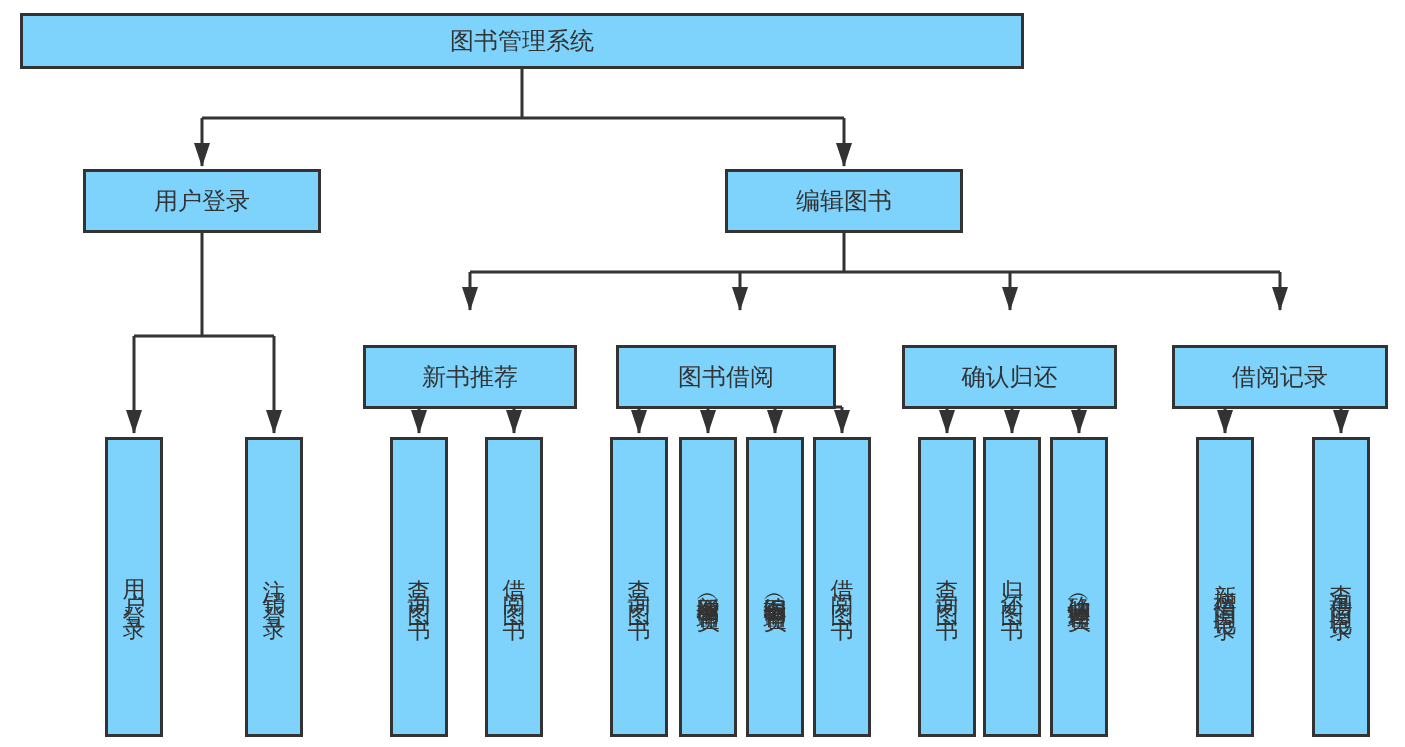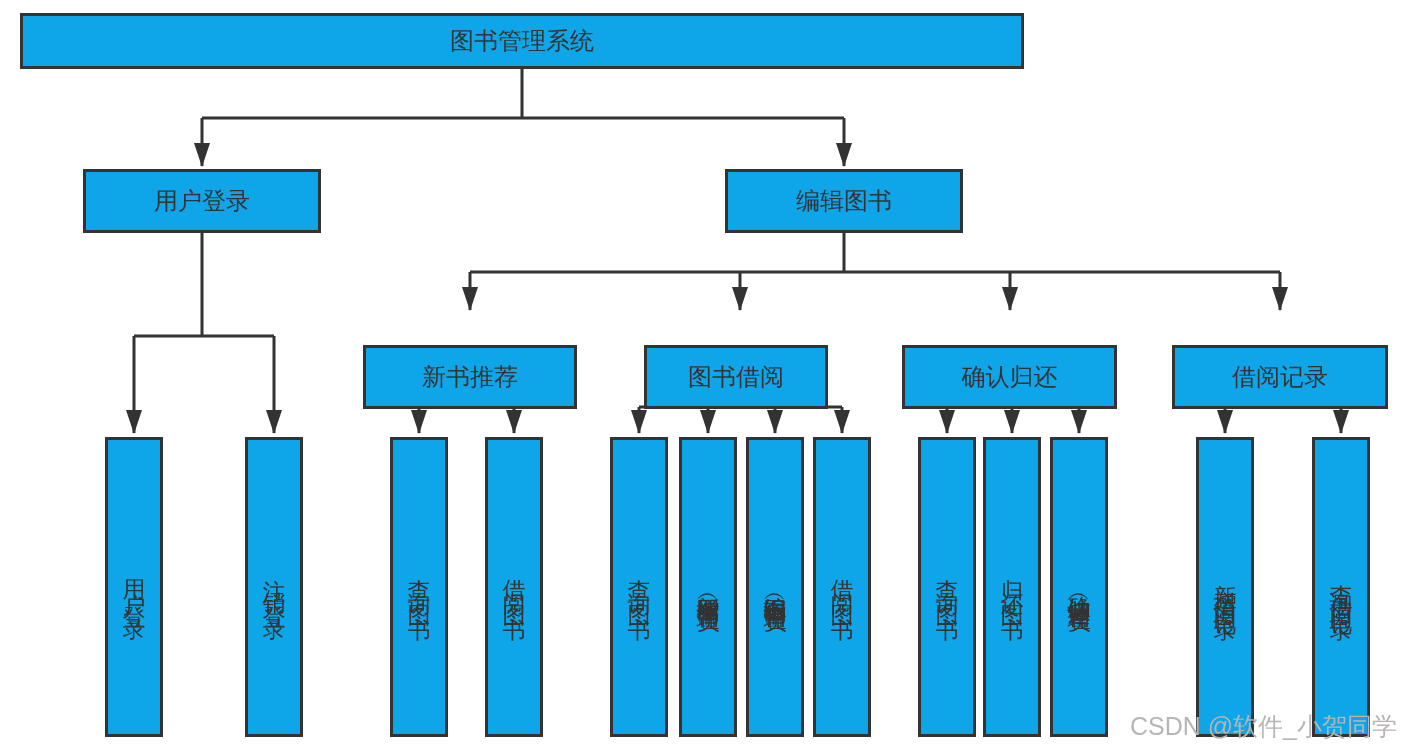--- a/index.html
+++ b/index.html
@@ -9,21 +9,21 @@
     background:var(--bg,#ffffff);
     font-family:"Liberation Sans",sans-serif;
     overflow:hidden;
   }
   .wires{position:absolute;left:0;top:0;z-index:1;}
   .wire{stroke:var(--line,#333333);stroke-width:3;fill:none;}
   .box{
     position:absolute;
     box-sizing:border-box;
     border:3px solid var(--line,#333333);
-    background:#0ea5e9;
+    background:#7dd3fc;
     display:flex;align-items:center;justify-content:center;
     color:var(--text,#333333);
     z-index:2;
   }
   .hlabel{font-size:24px;line-height:1;white-space:nowrap;}
   .root{left:20px;top:13px;width:1004px;height:56px;}
   .lvl2{top:169px;width:238px;height:64px;}
   .lvl3{top:313px;height:64px;margin-top:32px;}
   .leaf{top:437px;width:58px;height:300px;}
   .vtext{
@@ -112,21 +112,21 @@
   <div class="box lvl2" style="left:83px">
     <span class="hlabel">用户登录</span>
   </div>
   <div class="box lvl2" style="left:725px">
     <span class="hlabel">编辑图书</span>
   </div>
 
   <div class="box lvl3" style="left:363px;width:214px">
     <span class="hlabel">新书推荐</span>
   </div>
-  <div class="box lvl3" style="left:644px;width:184px">
+  <div class="box lvl3" style="left:616px;width:220px">
     <span class="hlabel">图书借阅</span>
   </div>
   <div class="box lvl3" style="left:902px;width:215px">
     <span class="hlabel">确认归还</span>
   </div>
   <div class="box lvl3" style="left:1172px;width:216px">
     <span class="hlabel">借阅记录</span>
   </div>
 
   <div class="box leaf" style="left:105px">
@@ -166,14 +166,13 @@
     <span class="vtext ls-tight">确认归还（管理员）</span>
   </div>
 
   <div class="box leaf" style="left:1196px">
     <span class="vtext ls-mid">新增借阅记录</span>
   </div>
   <div class="box leaf" style="left:1312px">
     <span class="vtext ls-mid">查询借阅记录</span>
   </div>
 
-  <div class="watermark">CSDN @软件_小贺同学</div>
 </div>
 
 </body></html>

